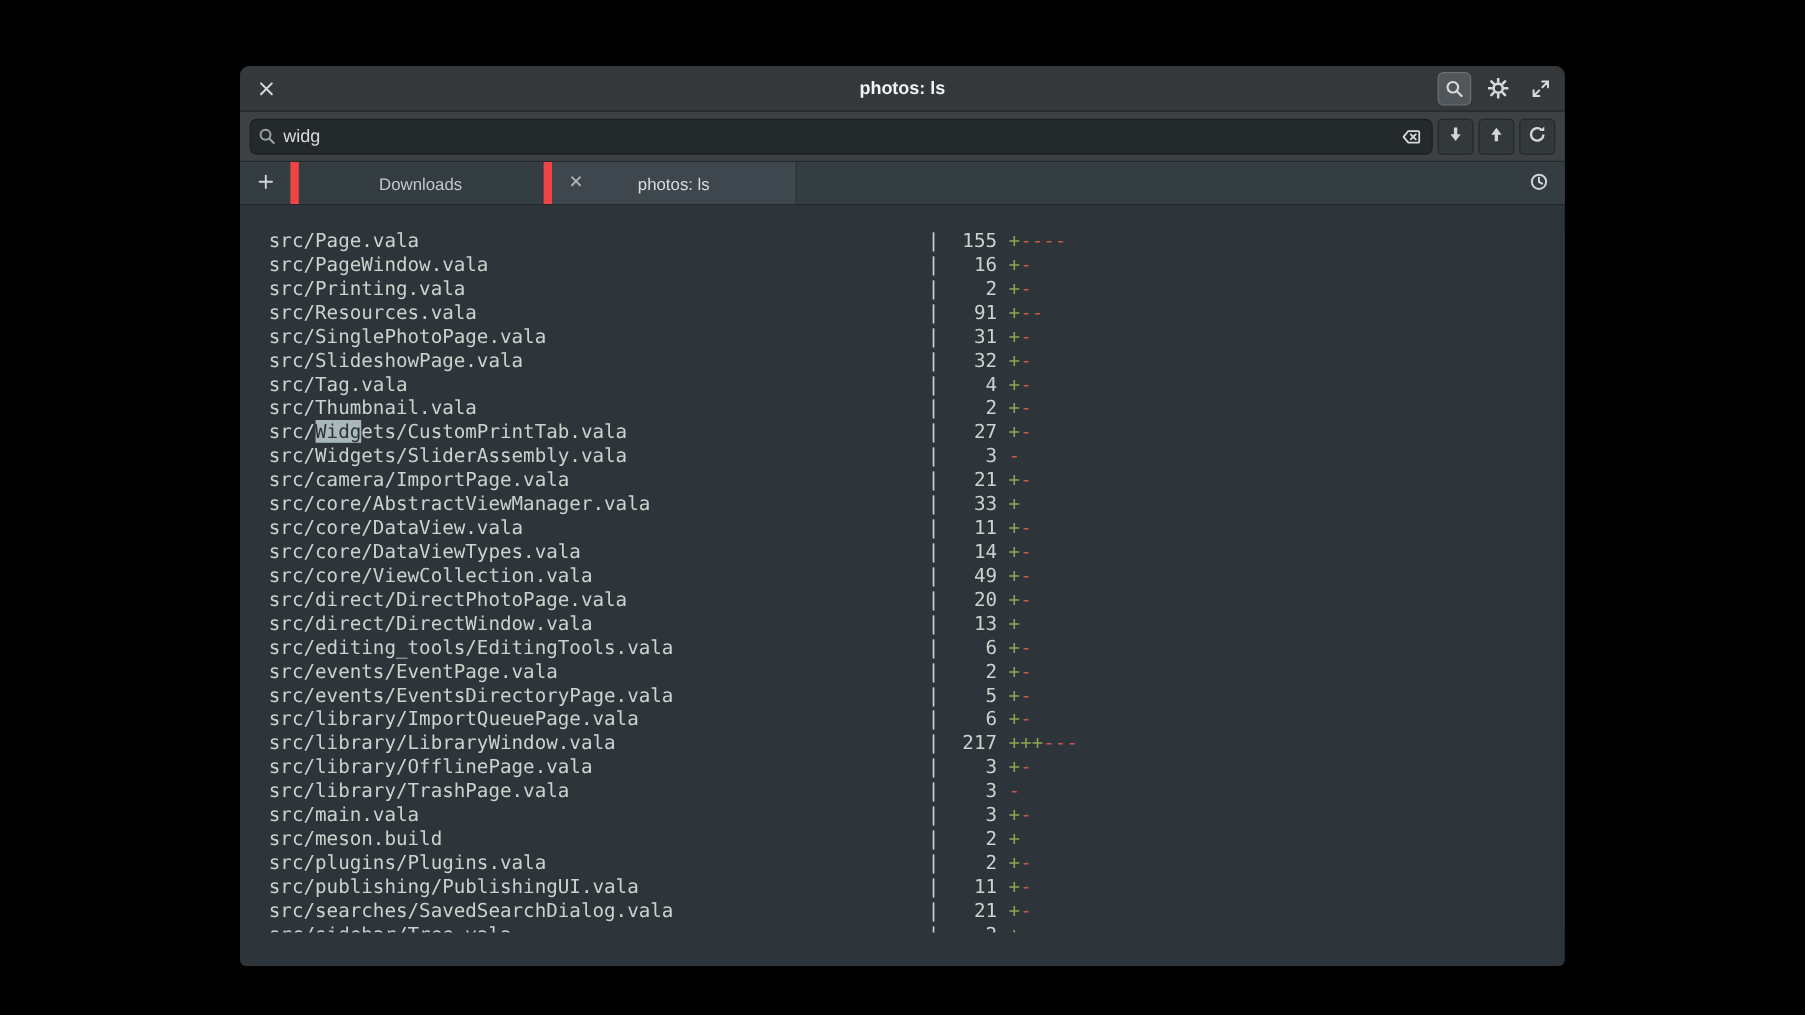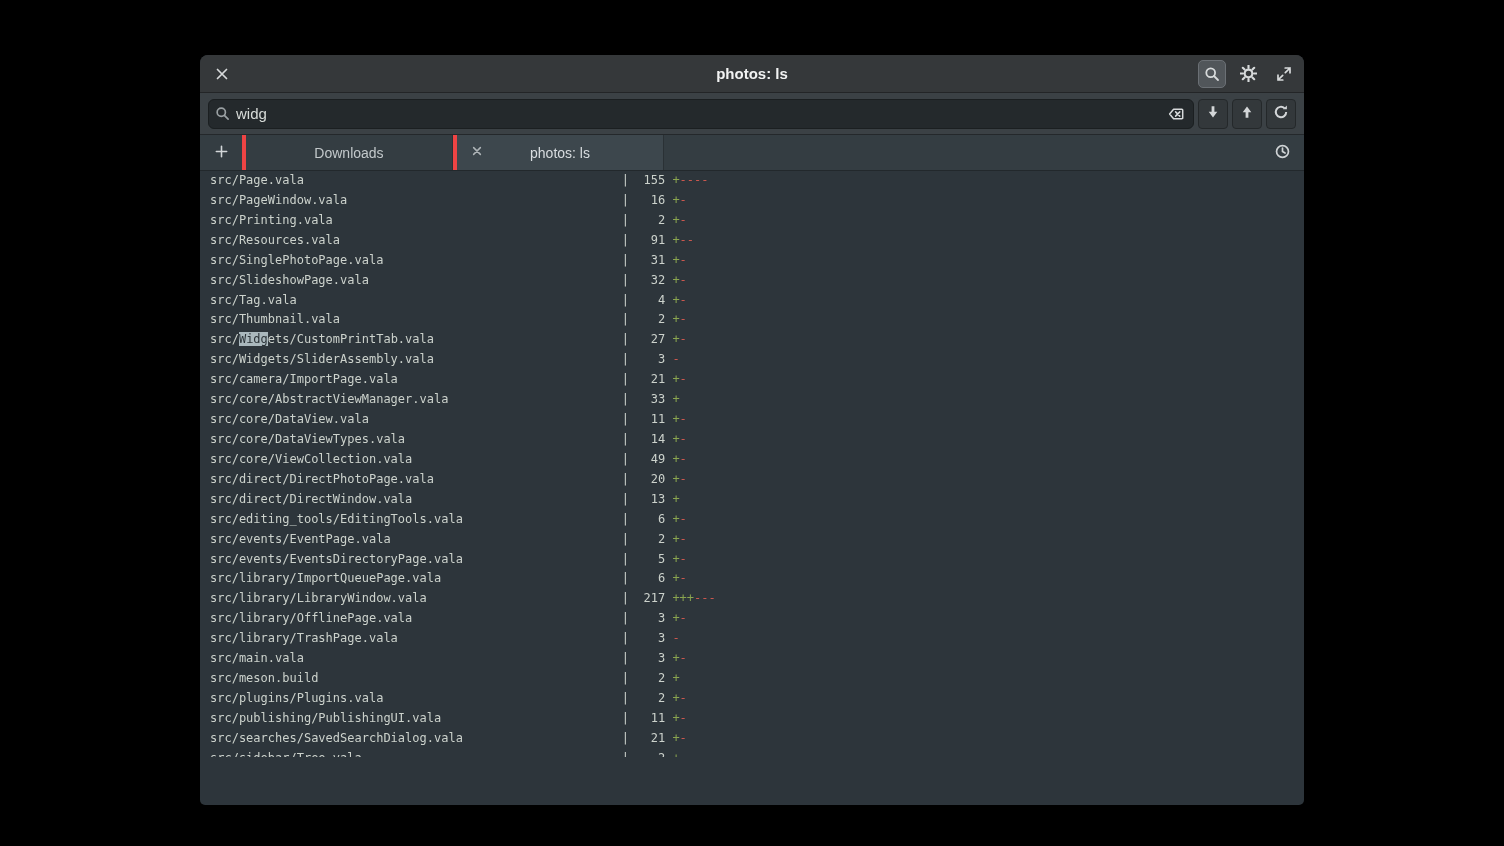--- a/index.html
+++ b/index.html
@@ -59,40 +59,40 @@
     height:36px; background:#343d42; border-bottom:1px solid #22282c;
     display:flex; align-items:stretch;
   }
   .newtab-btn {
     width:42px; background:transparent; border:none; color:#d3d7d9;
     display:flex; align-items:center; justify-content:center; cursor:pointer;
   }
   .tab {
     width:211px; display:flex; align-items:center; justify-content:center;
     position:relative; color:#c3c9cb; font-size:14px; cursor:pointer;
-    border-right:1px solid #2a3135; border-left:4px solid #ef4444;
+    border-right:1px solid #2a3135; border-left:7px solid #ef4444;
   }
   .tab.active { background:#3d474d; color:#d9dde0; }
   .tab-close {
     position:absolute; left:10px; top:50%; transform:translateY(-50%);
     background:transparent; border:none; color:#aeb4b7; cursor:pointer;
     width:20px; height:20px; display:flex; align-items:center; justify-content:center;
   }
   .tabbar-spacer { flex:1; }
   .history-btn {
     width:44px; background:transparent; border:none; color:#cfd3d5;
     display:flex; align-items:center; justify-content:center; cursor:pointer;
   }
 
   
   .terminal {
     height:586px; overflow:hidden; background:#2d353b;
     font-family:"DejaVu Sans Mono","Liberation Mono",monospace;
-    font-size:12px; line-height:19.93px; color:#ccd2cc;
-    padding-left:10px; white-space:pre; cursor:text;
+    font-size:16px; line-height:19.93px; color:#ccd2cc;
+    padding-left:24px; white-space:pre; cursor:text;margin-top:20px;
   }
   .t-line { height:19.93px; }
   .f  { display:inline-block; width:57ch; }
   .c  { display:inline-block; width:4ch; text-align:right; }
   .syms { margin-left:1ch; }
   .plus  { color:#8aa54f; }
   .minus { color:#c9574e; }
   .hl { background:#aab8bd; color:#2b3338; }
 </style>
 </head>

